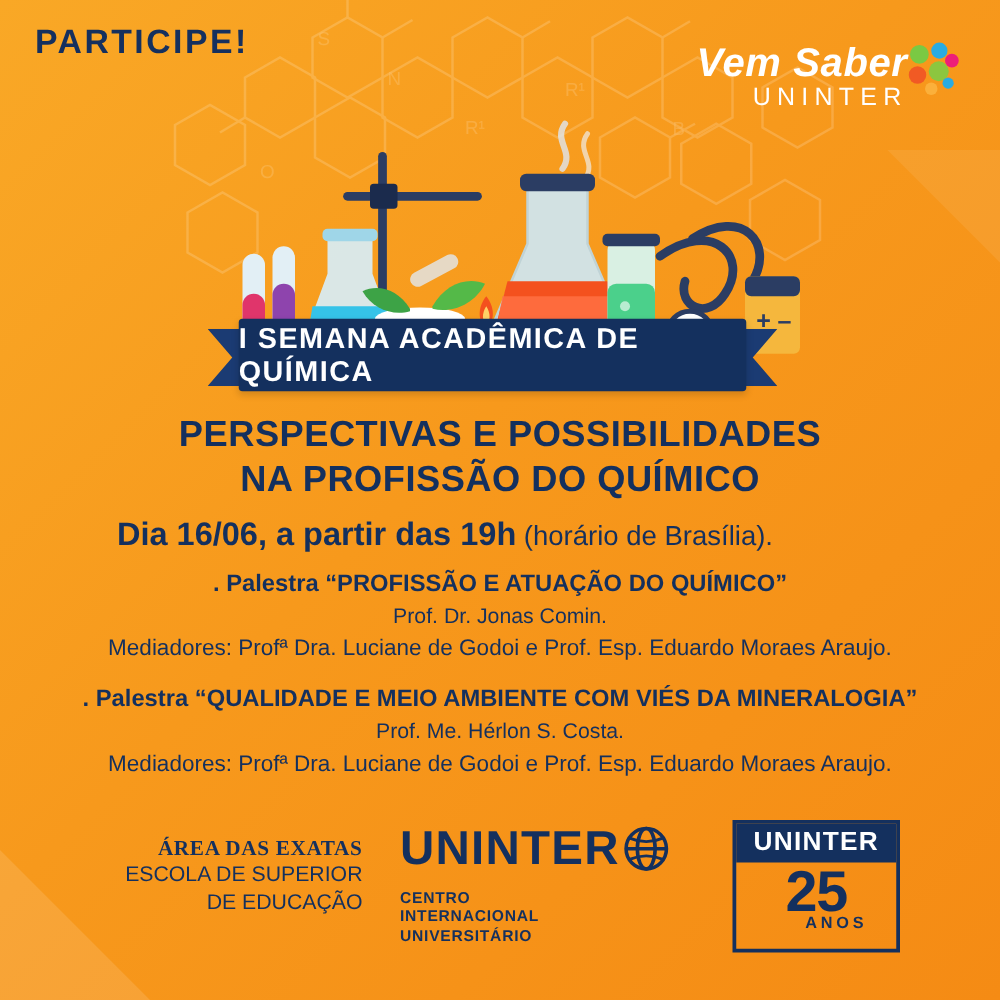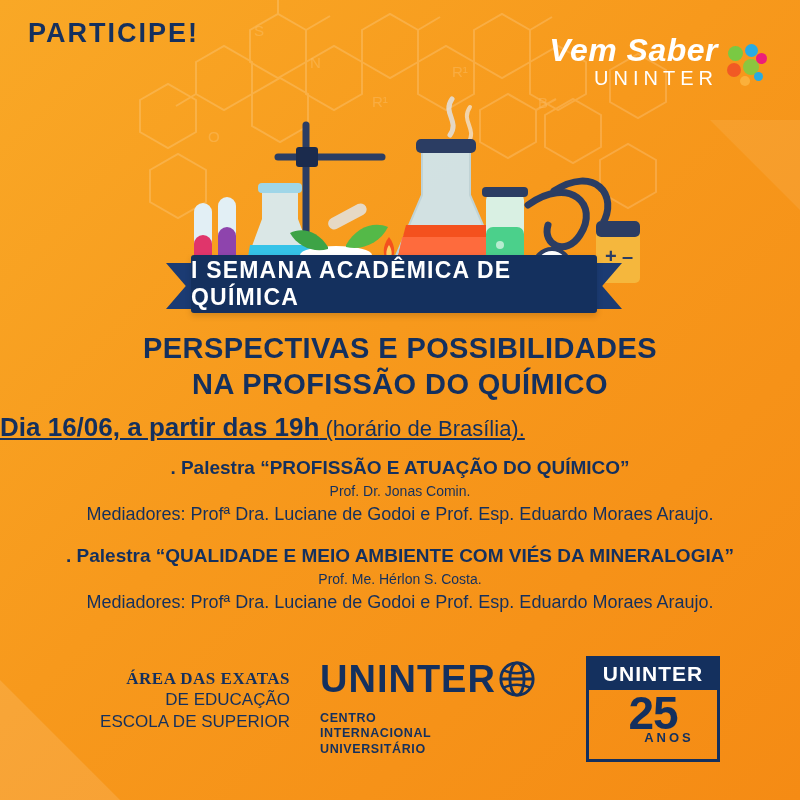--- a/index.html
+++ b/index.html
@@ -60,22 +60,21 @@
   .vemsaber {
     position: absolute;
     top: 34px;
     right: 30px;
     text-align: right;
     color: #fff;
     line-height: 1;
   }
   .vemsaber .vs-row {
     display: flex;
-    align-items: flex-end;
-    gap: 8px;
+    align-items: flex-start;
   }
   .vemsaber .vs-text {
     text-align: right;
   }
   .vemsaber .vs-title {
     font-size: 32px;
     font-style: italic;
     font-weight: bold;
     color: #ffffff;
     letter-spacing: 0.5px;
@@ -154,24 +153,24 @@
     font-size: 29px;
     font-weight: bold;
     line-height: 1.25;
     letter-spacing: 0.4px;
   }
   .date-line {
     position: absolute;
     top: 412px;
     left: 0;
     width: 712px;
+    text-align: center;
     color: #14305e;
     font-size: 24px;
     line-height: 1.2;
-    text-decoration: underline;
   }
   .date-line .strong {
     font-weight: bold;
     font-size: 26px;
   }
   .date-line .light {
     font-weight: normal;
     font-size: 22px;
   }
 
@@ -186,21 +185,21 @@
   }
   .talk {
     margin-bottom: 16px;
   }
   .talk-title {
     font-size: 19px;
     font-weight: bold;
     line-height: 1.35;
   }
   .talk-speaker {
-    font-size: 14px;
+    font-size: 17px;
     line-height: 1.45;
   }
   .talk-mediators {
     font-size: 18px;
     line-height: 1.45;
   }
 
   
   .footer {
     position: absolute;
@@ -433,22 +432,22 @@
     <div class="talk">
       <div class="talk-title">. Palestra “QUALIDADE E MEIO AMBIENTE COM VIÉS DA MINERALOGIA”</div>
       <div class="talk-speaker">Prof. Me. Hérlon S. Costa.</div>
       <div class="talk-mediators">Mediadores: Profª Dra. Luciane de Godoi e Prof. Esp. Eduardo Moraes Araujo.</div>
     </div>
   </div>
 
   <div class="footer">
     <div class="foot-left">
       <div class="fl-1">ÁREA DAS EXATAS</div>
+      <div class="fl-2">ESCOLA DE SUPERIOR</div>
       <div class="fl-2">DE EDUCAÇÃO</div>
-      <div class="fl-2">ESCOLA DE SUPERIOR</div>
     </div>
 
     <div class="foot-center">
       <div class="uninter-word">
         <span>UNINTER</span>
         <span class="globe">
           <svg viewBox="0 0 40 40" width="38" height="38">
             <circle cx="20" cy="20" r="17" fill="none" stroke="#14305e" stroke-width="3"></circle>
             <ellipse cx="20" cy="20" rx="7.5" ry="17" fill="none" stroke="#14305e" stroke-width="3"></ellipse>
             <line x1="3" y1="20" x2="37" y2="20" stroke="#14305e" stroke-width="3"></line>

